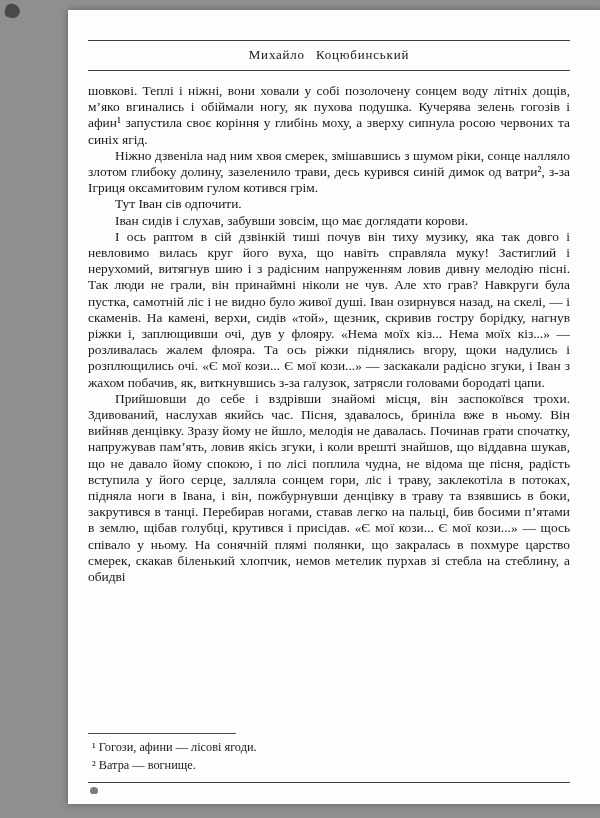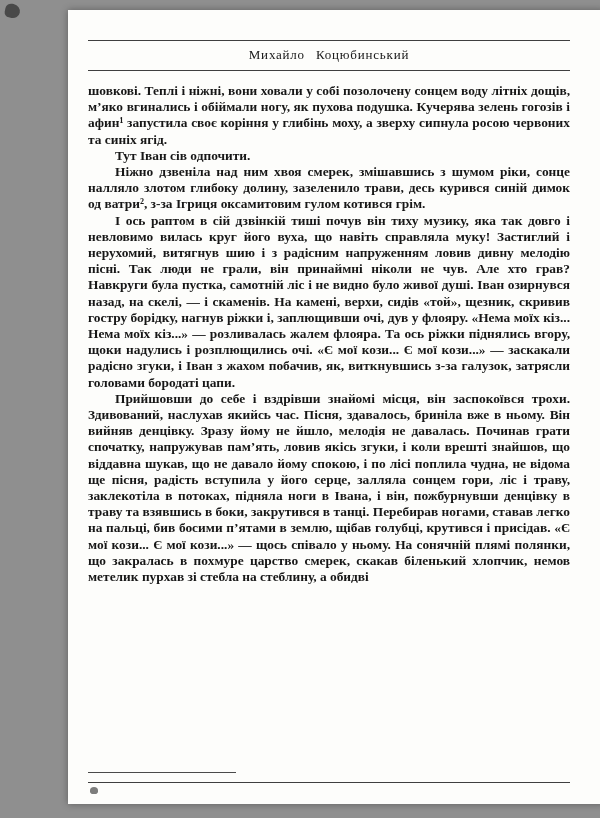--- a/index.html
+++ b/index.html
@@ -69,21 +69,20 @@
   .body-text {
     margin-top: 12px;
     font-size: 13.4px;
     line-height: 16.2px;
     color: #171717;
     text-align: justify;
   }
   .body-text p {
     margin: 0;
     text-indent: 27px;
-    font-weight: bold;
   }
   .body-text p.cont {
     text-indent: 0;
   }
   
   .page-footer {
     margin-top: auto;
   }
   .fn-rule {
     width: 148px;
@@ -110,25 +109,30 @@
 <div class="artifact-corner"></div>
 
 <div class="page">
 
   <hr class="head-rule top">
   <div class="running-head">Михайло Коцюбинський</div>
   <hr class="head-rule">
 
   <div class="body-text">
     <p class="cont">шовкові. Теплі і ніжні, вони ховали у собі позолочену сонцем воду літніх дощів, м’яко вгинались і обіймали ногу, як пухова подушка. Кучерява зелень гогозів і афин¹ запустила своє коріння у глибінь моху, а зверху сипнула росою червоних та синіх ягід.</p>
+    <p>Ніжно дзвеніла над ним хвоя смерек, змішавшись з шумом ріки, сонце налляло злотом глибоку долину, зазеленило трави, десь курився синій димок од ватри², з-за Ігриця оксамитовим гулом котився грім.</p>
     <p>Тут Іван сів одпочити.</p>
-    <p>Ніжно дзвеніла над ним хвоя смерек, змішавшись з шумом ріки, сонце налляло злотом глибоку долину, зазеленило трави, десь курився синій димок од ватри², з-за Ігриця оксамитовим гулом котився грім.</p>
+    <p>Іван сидів і слухав, забувши зовсім, що має доглядати корови.</p>
     <p>І ось раптом в сій дзвінкій тиші почув він тиху музику, яка так довго і невловимо вилась круг його вуха, що навіть справляла муку! Застиглий і нерухомий, витягнув шию і з радісним напруженням ловив дивну мелодію пісні. Так люди не грали, він принаймні ніколи не чув. Але хто грав? Навкруги була пустка, самотній ліс і не видно було живої душі. Іван озирнувся назад, на скелі, — і скаменів. На камені, верхи, сидів «той», щезник, скривив гостру борідку, нагнув ріжки і, заплющивши очі, дув у флояру. «Нема моїх кіз... Нема моїх кіз...» — розливалась жалем флояра. Та ось ріжки піднялись вгору, щоки надулись і розплющились очі. «Є мої кози... Є мої кози...» — заскакали радісно згуки, і Іван з жахом побачив, як, виткнувшись з-за галузок, затрясли головами бородаті цапи.</p>
     <p>Прийшовши до себе і вздрівши знайомі місця, він заспокоївся трохи. Здивований, наслухав якийсь час. Пісня, здавалось, бриніла вже в ньому. Він вийняв денцівку. Зразу йому не йшло, мелодія не давалась. Починав грати спочатку, напружував пам’ять, ловив якісь згуки, і коли врешті знайшов, що віддавна шукав, що не давало йому спокою, і по лісі поплила чудна, не відома ще пісня, радість вступила у його серце, залляла сонцем гори, ліс і траву, заклекотіла в потоках, підняла ноги в Івана, і він, пожбурнувши денцівку в траву та взявшись в боки, закрутився в танці. Перебирав ногами, ставав легко на пальці, бив босими п’ятами в землю, щібав голубці, крутився і присідав. «Є мої кози... Є мої кози...» — щось співало у ньому. На сонячній плямі полянки, що закралась в похмуре царство смерек, скакав біленький хлопчик, немов метелик пурхав зі стебла на стеблину, а обидві</p>
   </div>
 
   <div class="page-footer">
     <hr class="fn-rule">
+    <div class="footnotes">
+      <p>¹ Гогози, афини — лісові ягоди.</p>
+      <p>² Ватра — вогнище.</p>
+    </div>
     <hr class="bottom-rule">
     <div class="artifact-pagenum"></div>
   </div>
 
 </div>
 
 </body></html>

